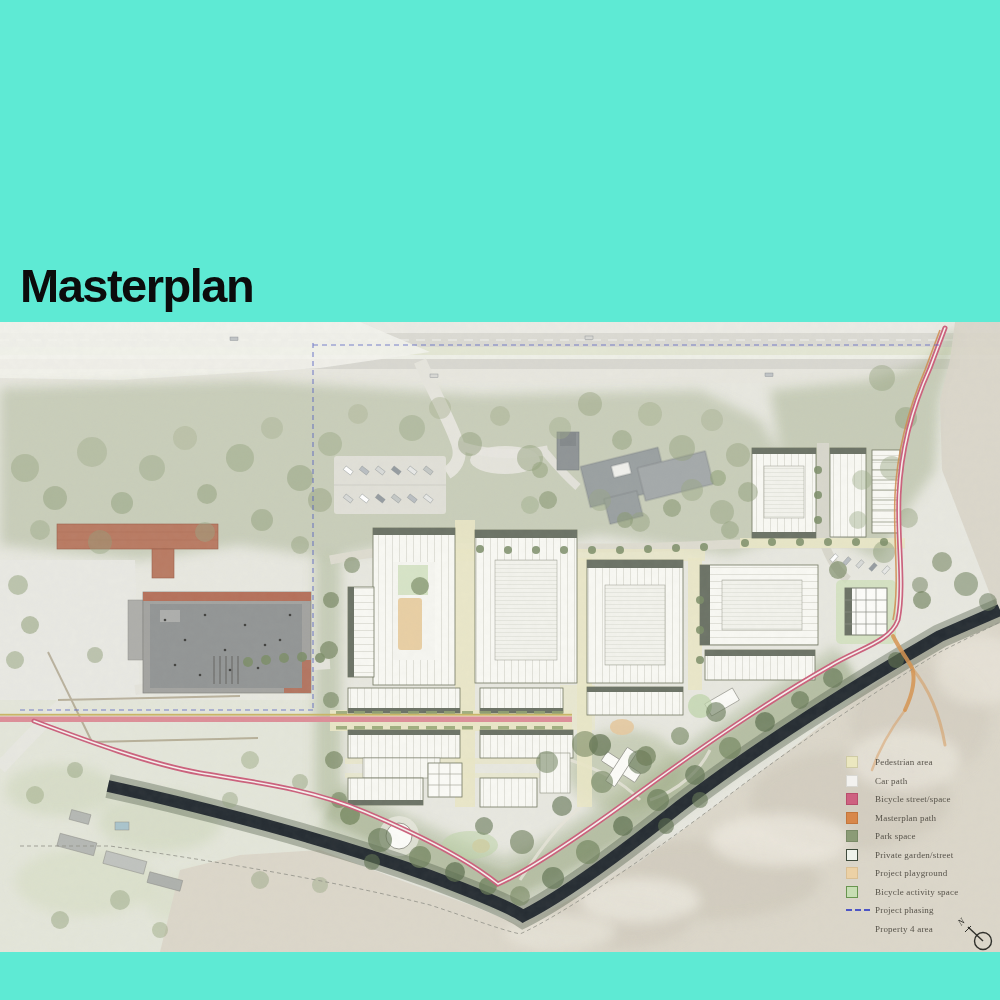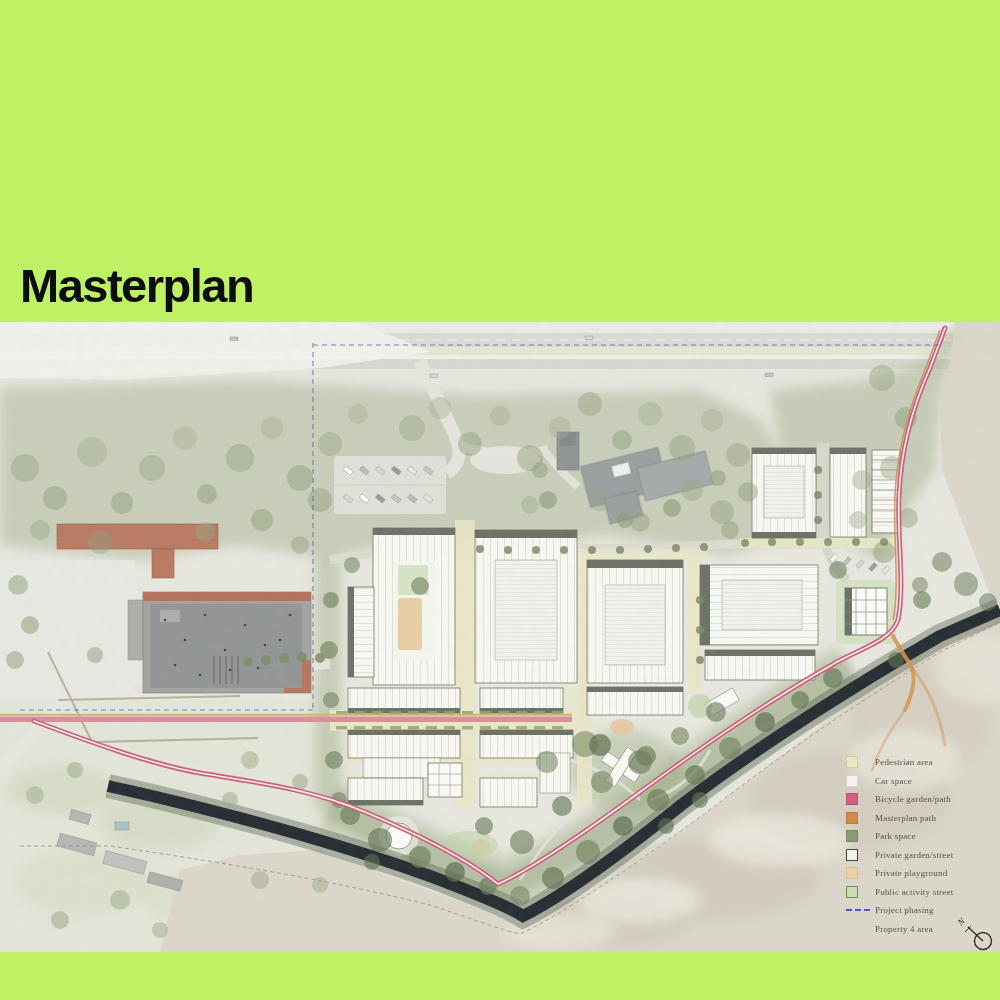--- a/index.html
+++ b/index.html
@@ -1,16 +1,16 @@
 <!DOCTYPE html>
 <html><head>
 <meta charset="utf-8">
 <style>
   html,body{margin:0;padding:0;background:#fff;}
-  .page{position:relative;width:1000px;height:1000px;background:#bef264;overflow:hidden;
+  .page{position:relative;width:1000px;height:1000px;background:#5eead4;overflow:hidden;
         font-family:"Liberation Serif",serif;}
   .title{position:absolute;left:20px;top:258px;margin:0;
          font-family:"Liberation Sans",sans-serif;font-weight:bold;
          font-size:47px;letter-spacing:-1.5px;color:#0c0c0c;}
   .map{position:absolute;left:0;top:322px;width:1000px;height:630px;}
   .legend{position:absolute;left:846px;top:756px;width:140px;}
   .lg-row{display:flex;align-items:center;height:12px;margin-bottom:6.5px;}
   .lg-swwrap{width:29px;flex:none;display:flex;align-items:center;}
   .lg-box{width:12px;height:12px;box-sizing:border-box;}
   .lg-dash{width:24px;height:0;border-top:2px dashed #4d55c4;}
@@ -520,27 +520,27 @@
       <div class="lg-row">
         <span class="lg-swwrap">
           <span class="lg-box" style="background: rgb(235, 231, 191); border: 1px solid rgb(207, 203, 166);"></span>
         </span>
         <span class="lg-label">Pedestrian area</span>
       </div>
       <div class="lg-row">
         <span class="lg-swwrap">
           <span class="lg-box" style="background: rgb(243, 242, 239); border: 1px solid rgb(217, 216, 210);"></span>
         </span>
-        <span class="lg-label">Car space</span>
+        <span class="lg-label">Car path</span>
       </div>
       <div class="lg-row">
         <span class="lg-swwrap">
           <span class="lg-box" style="background: rgb(206, 97, 129); border: 1px solid rgb(184, 78, 109);"></span>
         </span>
-        <span class="lg-label">Bicycle garden/path</span>
+        <span class="lg-label">Bicycle street/space</span>
       </div>
       <div class="lg-row">
         <span class="lg-swwrap">
           <span class="lg-box" style="background: rgb(216, 135, 74); border: 1px solid rgb(195, 118, 60);"></span>
         </span>
         <span class="lg-label">Masterplan path</span>
       </div>
       <div class="lg-row">
         <span class="lg-swwrap">
           <span class="lg-box" style="background: rgb(139, 155, 118); border: 1px solid rgb(122, 138, 103);"></span>
@@ -550,27 +550,27 @@
       <div class="lg-row">
         <span class="lg-swwrap">
           <span class="lg-box" style="background: rgb(238, 242, 234); border: 1px solid rgb(63, 75, 60);"></span>
         </span>
         <span class="lg-label">Private garden/street</span>
       </div>
       <div class="lg-row">
         <span class="lg-swwrap">
           <span class="lg-box" style="background: rgb(236, 209, 165); border: 1px solid rgb(218, 191, 147);"></span>
         </span>
-        <span class="lg-label">Private playground</span>
+        <span class="lg-label">Project playground</span>
       </div>
       <div class="lg-row">
         <span class="lg-swwrap">
           <span class="lg-box" style="background: rgb(199, 222, 179); border: 1px solid rgb(104, 149, 79);"></span>
         </span>
-        <span class="lg-label">Public activity street</span>
+        <span class="lg-label">Bicycle activity space</span>
       </div>
       <div class="lg-row">
         <span class="lg-swwrap">
           <span class="lg-dash" style="border-top-color: rgb(77, 85, 196);"></span>
         </span>
         <span class="lg-label">Project phasing</span>
       </div>
       <div class="lg-row">
         <span class="lg-swwrap"></span>
         <span class="lg-label">Property 4 area</span>

